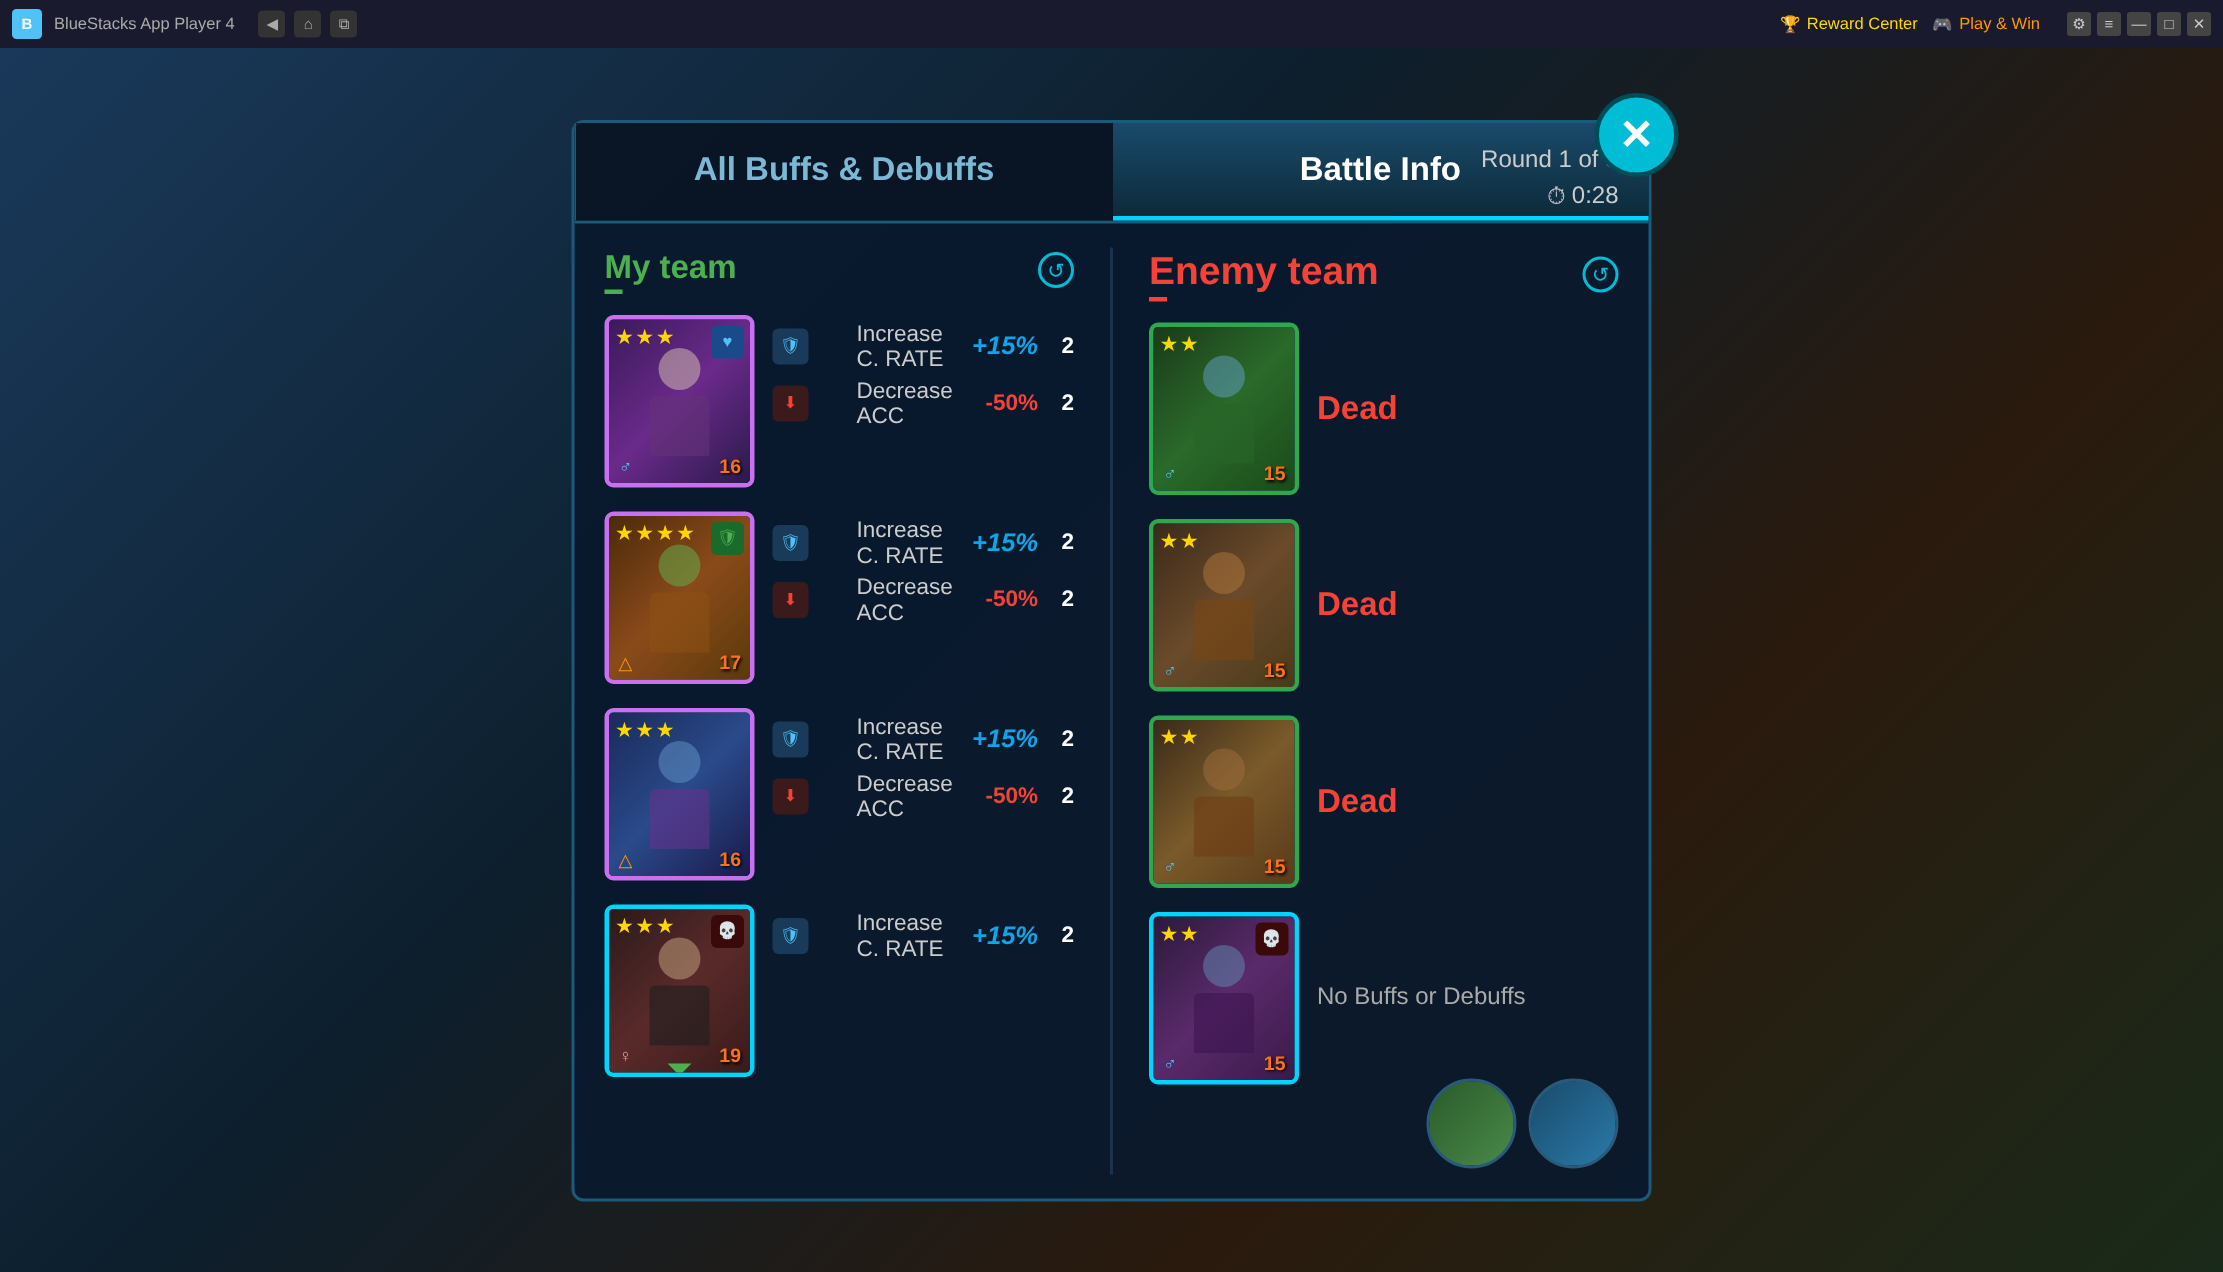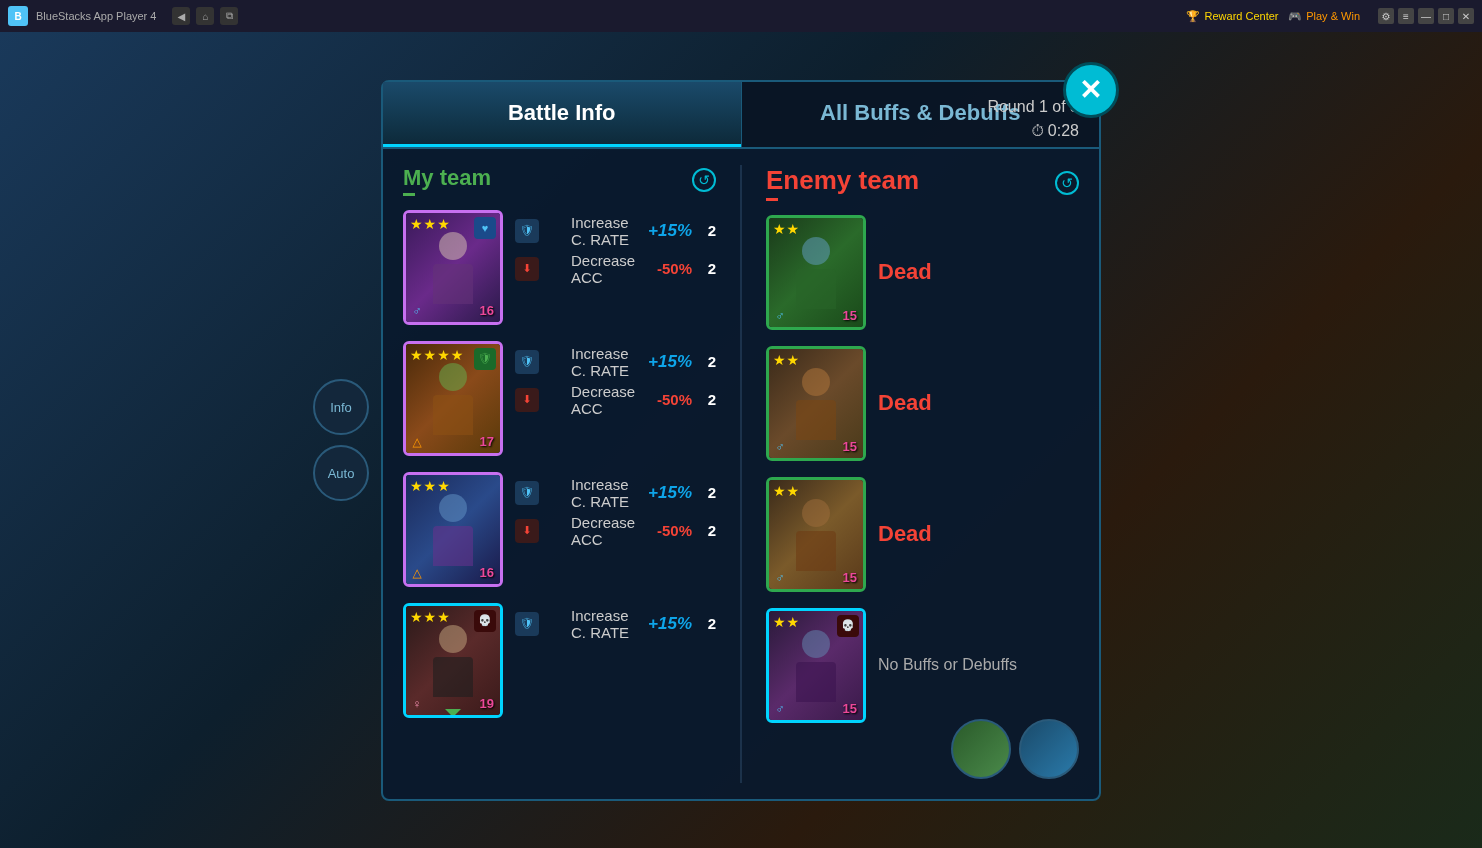--- a/index.html
+++ b/index.html
@@ -315,21 +315,21 @@
     }
     .star {
       color: #ffd700;
       font-size: 14px;
       line-height: 1;
     }
     .champ-level {
       position: absolute;
       bottom: 4px;
       right: 6px;
-      color: #ec4899;
+      color: #f97316;
       font-size: 13px;
       font-weight: bold;
       text-shadow: 1px 1px 2px #000;
     }
     .champ-type-icon {
       position: absolute;
       bottom: 4px;
       left: 4px;
       width: 14px;
       height: 14px;
@@ -574,39 +574,31 @@
       <div class="bs-win-btn">—</div>
       <div class="bs-win-btn">□</div>
       <div class="bs-win-btn">✕</div>
     </div>
   </div>
 </div>
 
 <div class="modal-overlay">
   <div class="modal">
 
-    <div class="side-buttons">
-      <div class="side-btn">
-        <span>Info</span>
-      </div>
-      <div class="side-btn">
-        <span>Auto</span>
-      </div>
-    </div>
 
     <div class="close-btn">
       <span class="close-btn-x">✕</span>
     </div>
 
     <div class="tabs">
+      <div class="tab tab-inactive">
+        <span>All Buffs &amp; Debuffs</span>
+      </div>
       <div class="tab tab-active">
         <span>Battle Info</span>
-      </div>
-      <div class="tab tab-inactive">
-        <span>All Buffs &amp; Debuffs</span>
       </div>
     </div>
 
     <div class="content">
 
       <div class="team-panel">
         <div class="team-header">
           <div>
             <div class="team-title-my">My team</div>
             <div class="team-underline underline-green"></div>

